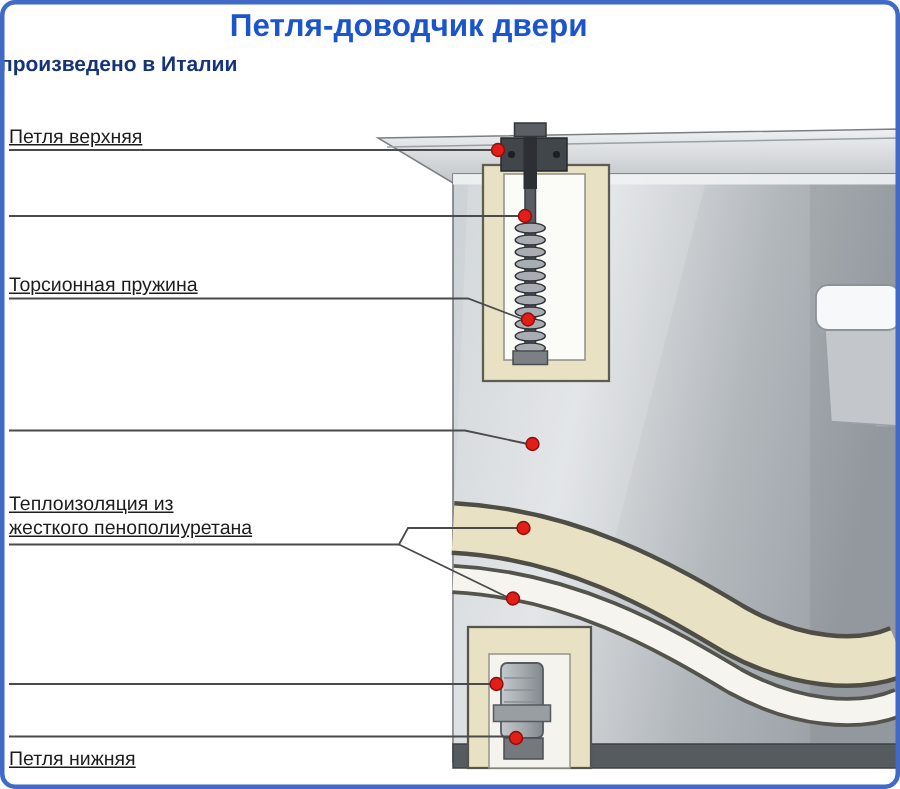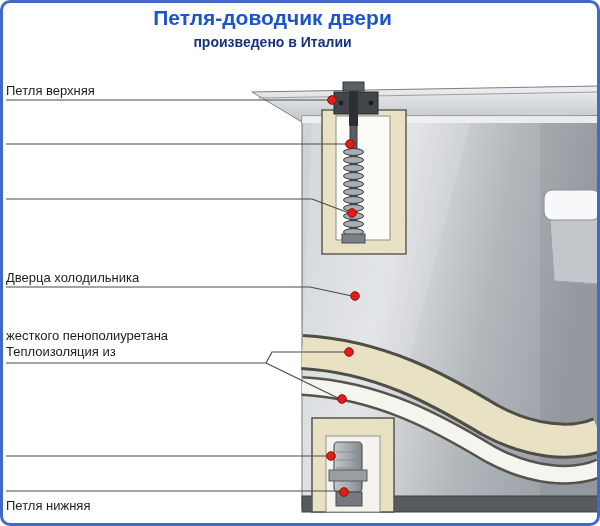--- a/index.html
+++ b/index.html
@@ -19,33 +19,32 @@
   }
   .title{
     position:absolute;top:6px;left:0;width:545px;
     text-align:center;
     font-size:21px;font-weight:bold;
     color:#1b55cd;
     z-index:20;
   }
   .subtitle{
     position:absolute;top:34px;left:0;width:545px;
-    text-align:center;
     font-size:14px;font-weight:bold;
     color:#15337a;
     z-index:20;
   }
   .label{
     position:absolute;left:6px;
     font-size:13px;line-height:16px;
     color:#1c1c1c;
     z-index:20;
     white-space:nowrap;
   }
-  .label span{display:block;}
+  .label span{display:block;text-decoration:underline;}
   svg{position:absolute;top:0;left:0;z-index:10;}
 </style>
 </head>
 <body>
 
 <div id="stage">
 
   <div class="title">Петля-доводчик двери</div>
   <div class="subtitle">произведено в Италии</div>
 
@@ -152,25 +151,25 @@
       <circle cx="349" cy="352" r="4.3" fill="#e31e18"></circle>
       <circle cx="342" cy="399" r="4.3" fill="#e31e18"></circle>
       <circle cx="331" cy="456" r="4.3" fill="#e31e18"></circle>
       <circle cx="344" cy="492" r="4.3" fill="#e31e18"></circle>
     </g>
   </svg>
 
   <div class="label" style="top:83px">
     <span>Петля верхняя</span>
   </div>
-  <div class="label" style="top:270px">
-    <span>Дверца холодильника</span>
+  <div class="label" style="top:182px">
+    <span>Торсионная пружина</span>
   </div>
   <div class="label" style="top:328px">
+    <span>Теплоизоляция из</span>
     <span>жесткого пенополиуретана</span>
-    <span>Теплоизоляция из</span>
   </div>
   <div class="label" style="top:498px">
     <span>Петля нижняя</span>
   </div>
 
   <div class="frame"></div>
 </div>
 
 </body></html>

